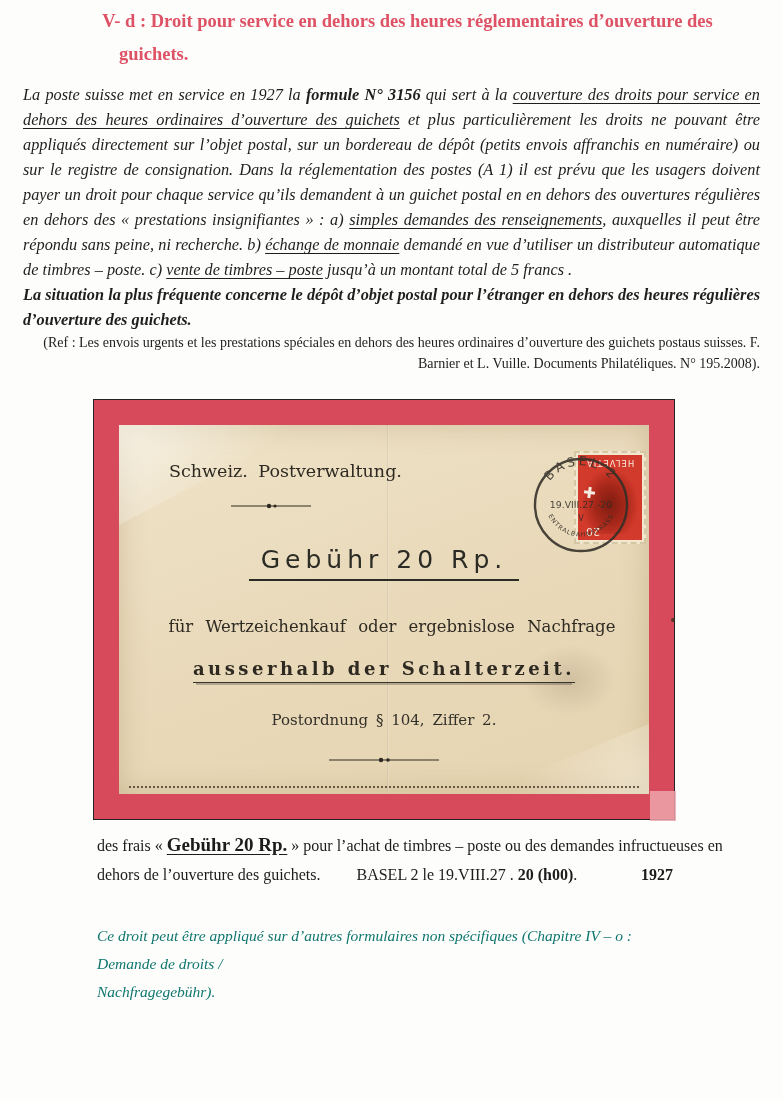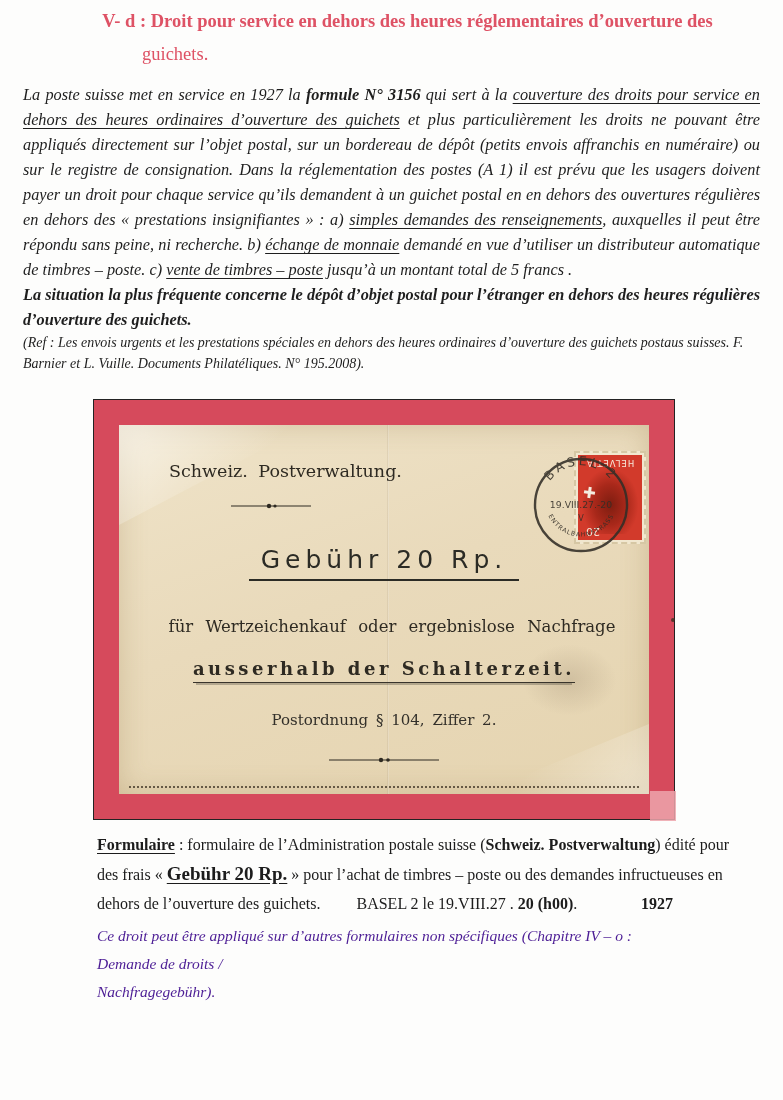--- a/index.html
+++ b/index.html
@@ -8,36 +8,36 @@
     background:#fdfdfc; overflow:hidden;
     font-family:"Liberation Serif", serif; color:#1e1e1e;
   }
   
   .title-line1 {
     position:absolute; top:11px; left:0; width:100%; text-align:center;
     color:var(--title-red,#de5265); font-weight:bold; font-size:18.5px;padding-left:16px;
   }
   .title-line2 {
     position:absolute; top:44px; left:119px;
-    color:var(--title-red,#de5265); font-weight:normal; font-size:18.5px;margin-left:23px;
+    color:var(--title-red,#de5265); font-weight:bold; font-size:18.5px;
   }
   
   .intro {
     position:absolute; top:66px; left:23px; width:737px;
     font-style:italic; font-size:16.3px; line-height:25px; text-align:justify;
   }
   .seg-b { font-weight:bold; }
   .seg-u { text-decoration:underline; text-underline-offset:3px; }
   .emphasis {
     position:absolute; top:266px; left:23px; width:737px;
     font-style:italic; font-weight:bold; font-size:16.3px; line-height:25px; text-align:justify;
   }
   .reference {
     position:absolute; top:319px; left:23px; width:737px;
-    font-style:italic; font-size:14px; line-height:20.5px;
+    font-size:14px; line-height:20.5px;text-align:right;
   }
   
   .photo {
     position:absolute; left:93px; top:399px; width:582px; height:421px;
     background:var(--frame-red,#d64a5c); border:1.5px solid #232323;
     box-sizing:border-box; padding:25px;
   }
   .photo .corner-light {
     position:absolute; right:-2px; bottom:-2px; width:26px; height:30px;
     background:#eda4ac; opacity:.85;
@@ -125,21 +125,21 @@
   .caption { position:absolute; left:97px; top:830px; width:576px; font-size:16px; line-height:29px; color:#1c1c1c; }
   .cap-line { white-space:nowrap; }
   .cap-big { font-size:19px; font-weight:bold; text-decoration:underline; text-underline-offset:3px; }
   .cap-line3 { display:flex; align-items:baseline; }
   .c3-mid { margin-left:36px; }
   .c3-year { margin-left:auto; font-weight:bold; }
   .b { font-weight:bold; }
 
   .footnote {
     position:absolute; left:97px; top:922px; width:580px;
-    font-style:italic; font-size:15.5px; line-height:28px; color:#4c1d95;
+    font-style:italic; font-size:15.5px; line-height:28px; color:#0f766e;
   }
 </style>
 </head>
 <body>
 
 <div class="page">
 
   <div class="title-line1">V- d : Droit pour service en dehors des heures réglementaires d’ouverture des</div>
   <div class="title-line2">guichets.</div>
 
@@ -203,21 +203,20 @@
         <line x1="0" y1="5" x2="110" y2="5" stroke="#2e2a22" stroke-width="1.2"></line>
         <circle cx="52" cy="5" r="2.2" fill="#2e2a22"></circle>
         <circle cx="59" cy="5" r="1.8" fill="#2e2a22"></circle>
       </svg>
 
       <div class="dotline"></div>
     </div>
   </div>
 
   <div class="caption">
-    <div class="cap-line"><span class="seg-b seg-u">Formulaire</span><span> : formulaire de l’Administration postale suisse (</span><span class="seg-b">Schweiz. Postverwaltung</span><span>) édité pour</span></div>
     <div class="cap-line"><span>des frais « </span><span class="cap-big">Gebühr 20 Rp.</span><span> » pour l’achat de timbres – poste ou des demandes infructueuses en</span></div>
     <div class="cap-line3">
       <span class="c3-left">dehors de l’ouverture des guichets.</span>
       <span class="c3-mid"><span>BASEL 2 le 19.VIII.27 . </span><span class="b">20 (h00)</span><span>.</span></span>
       <span class="c3-year">1927</span>
     </div>
   </div>
 
   <div class="footnote">
     <div>Ce droit peut être appliqué sur d’autres formulaires non spécifiques (Chapitre IV – o : Demande de droits /</div>

